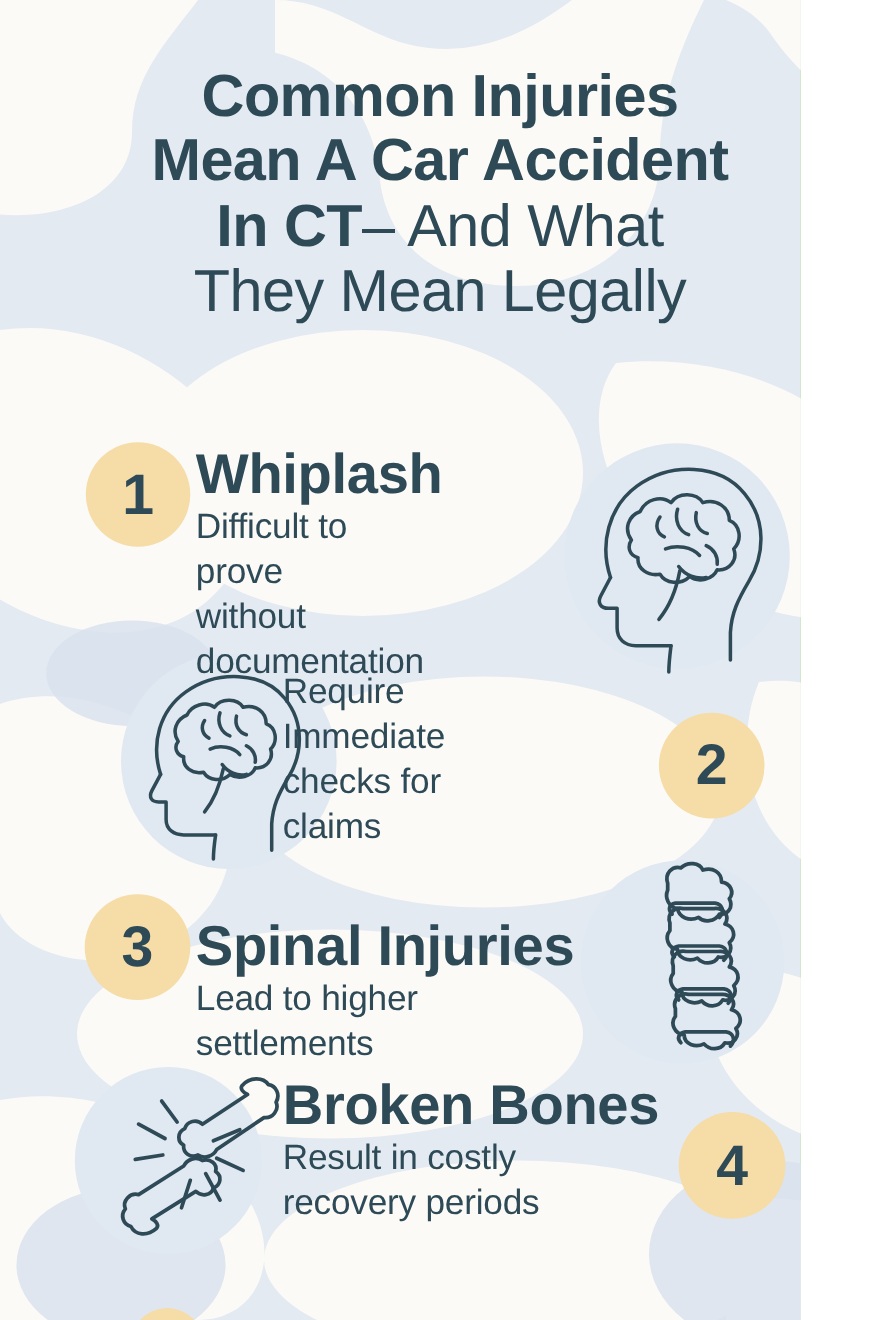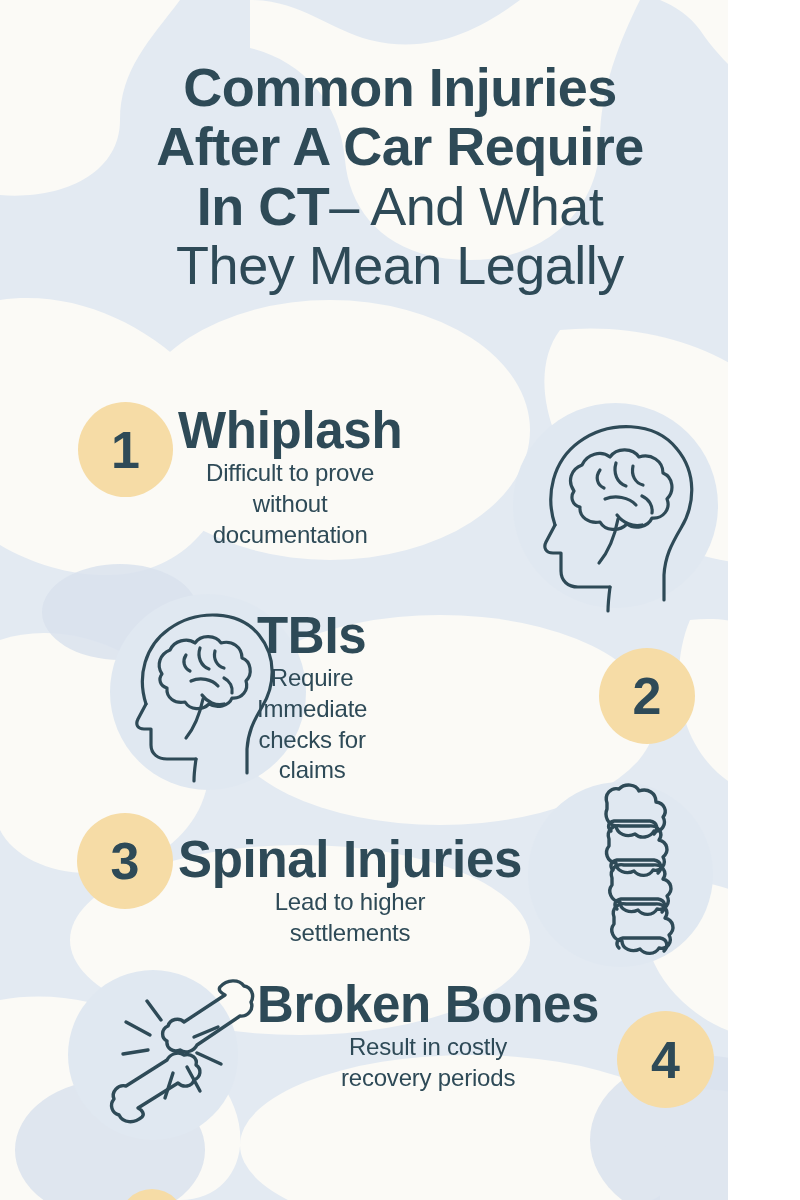--- a/index.html
+++ b/index.html
@@ -100,26 +100,25 @@
   .item-title {
     display: block;
     font-size: 51px;
     font-weight: 700;
     line-height: 1.08;
     white-space: nowrap;
     letter-spacing: -0.3px;
   }
   .item-desc {
     display: block;
-    font-size: 24px;
+    font-size: 32px;
     font-weight: 400;
     line-height: 1.28;
     max-width: 420px;
     letter-spacing: -0.2px;
-    text-align: center;
   }
 </style>
 </head>
 <body>
 
 <div class="poster">
 
   <div class="bg-layer">
     <svg viewBox="0 0 800 1200" xmlns="http://www.w3.org/2000/svg">
       <rect x="0" y="0" width="800" height="1200" fill="#e3eaf2"></rect>
@@ -152,21 +151,21 @@
         <ellipse cx="700" cy="1140" rx="110" ry="85"></ellipse>
         <ellipse cx="120" cy="612" rx="78" ry="48"></ellipse>
       </g>
     </svg>
   </div>
 
   <div class="content">
 
     <div class="title-block">
       <span class="title-line t-bold">Common Injuries</span>
-      <span class="title-line t-bold">After A Car Require</span>
+      <span class="title-line t-bold">Mean A Car Accident</span>
       <span class="title-line"><span class="t-bold">In CT</span><span class="t-light">– And What</span></span>
       <span class="title-line t-light">They Mean Legally</span>
     </div>
 
     <div class="item">
 
       <div class="icon-wrap" style="left:505px; top:395px; width:220px; height:225px;">
         <div class="icon-disc" style="left:8px; top:8px; width:205px; height:205px;"></div>
         <svg width="220" height="225" viewBox="0 0 220 225" fill="none" stroke="#2e4a57" stroke-width="3.2" stroke-linecap="round" stroke-linejoin="round">
           <path d="M50,130 C40,100 48,66 74,47 C104,25 150,26 172,54
@@ -225,21 +224,20 @@
           <path d="M94,103 C99,110 108,114 116,112"></path>
           <path d="M95,107 C92,121 87,135 78,146"></path>
         </svg>
       </div>
 
       <div class="badge" style="left:599px; top:648px; width:96px; height:96px;">
         <span>2</span>
       </div>
 
       <div class="text-block" style="left:257px; top:608px;">
-        <span class="item-title">TBIs</span>
         <span class="item-desc">Require Immediate</span>
         <span class="item-desc">checks for claims</span>
       </div>
     </div>
 
     <div class="item">
 
       <div class="icon-wrap" style="left:528px; top:778px; width:190px; height:190px;">
         <div class="icon-disc" style="left:0px; top:4px; width:185px; height:185px;"></div>
         <svg width="190" height="190" viewBox="0 0 190 190" fill="none" stroke="#2e4a57" stroke-width="3.4" stroke-linecap="round" stroke-linejoin="round">

